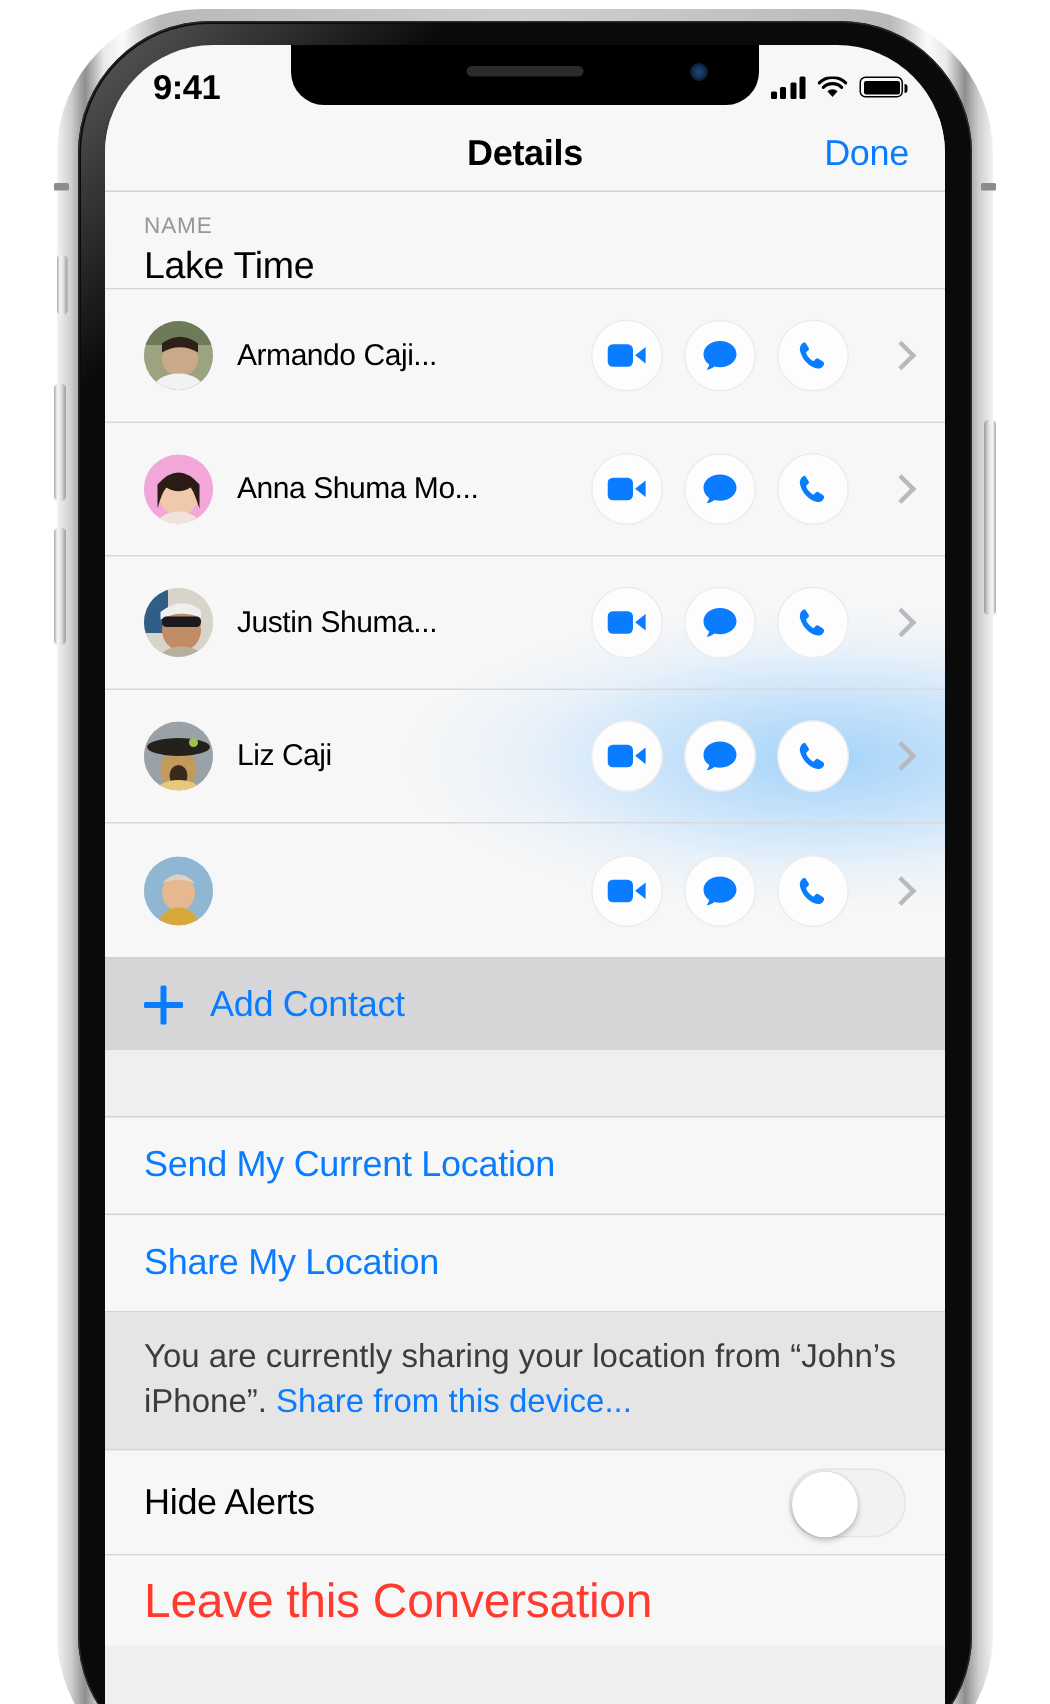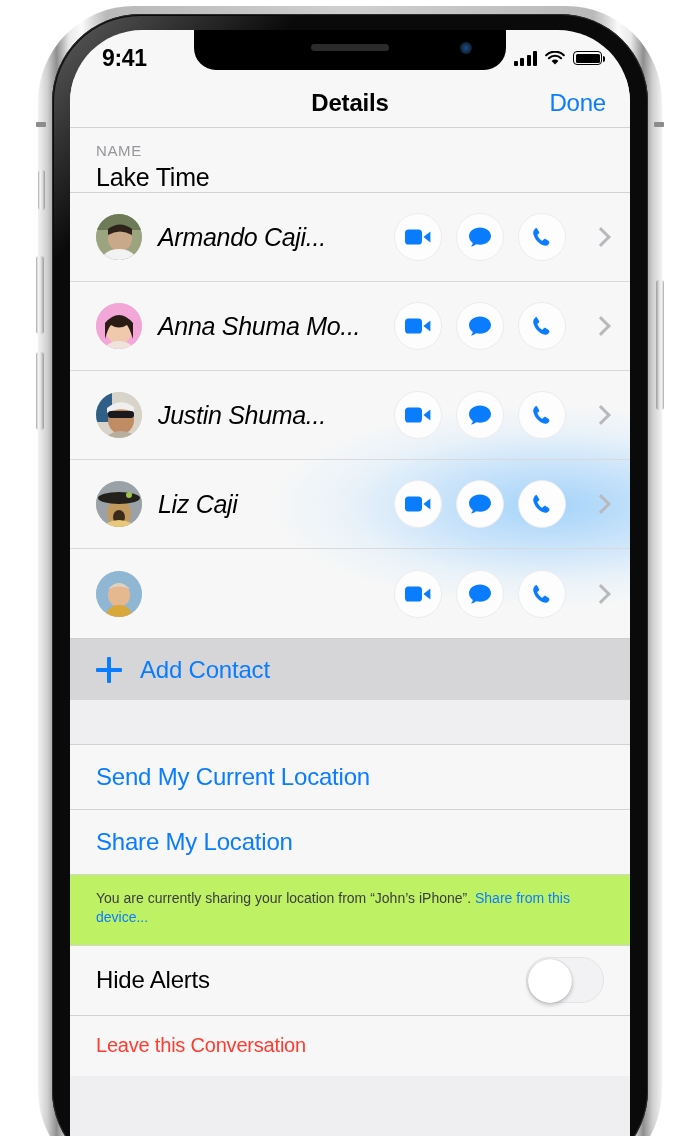--- a/index.html
+++ b/index.html
@@ -210,24 +210,23 @@
   }
   .row:last-child { border-bottom: none; }
   .avatar {
     width: 46px; height: 46px; border-radius: 50%;
     flex: 0 0 46px;
     overflow: hidden; position: relative;
     background: #ccc;
   }
   .row-name {
     margin-left: 16px;
-    font-size: 25px; color: #000;
+    font-size: 20px; color: #000;
     letter-spacing: -0.3px;
     white-space: nowrap;
-    font-style: italic;
   }
   .row-actions {
     margin-left: auto;
     display: flex; align-items: center; gap: 14px;
   }
   .act {
     width: 48px; height: 48px; border-radius: 50%;
     background: #fdfdfd;
     border: 1px solid #ececee;
     display: flex; align-items: center; justify-content: center;
@@ -259,23 +258,23 @@
 
   
   .loc-group { background: #f7f7f7; border-top: 1px solid #d3d3d5; }
   .loc-row {
     height: 65px; display: flex; align-items: center;
     padding-left: 26px;
     border-bottom: 1px solid #d3d3d5;
     font-size: 24px; color: #0a7cff; letter-spacing: -0.2px;
   }
   .loc-note {
-    background: #bef264;
+    background: #e5e5e5;
     padding: 14px 26px 18px 26px;
-    font-size: 14px; line-height: 1.35;
+    font-size: 22px; line-height: 1.35;
     color: #3c3c40;
     border-bottom: 1px solid #d3d3d5;
   }
   .loc-note a { color: #0a7cff; text-decoration: none; }
 
   
   .alerts-row {
     background: #f7f7f7;
     height: 70px; display: flex; align-items: center;
     padding: 0 26px 0 26px;
@@ -295,21 +294,21 @@
     background: #ffffff;
     box-shadow: 0 2px 4px rgba(0,0,0,0.24), 0 0 1px rgba(0,0,0,0.22);
   }
 
   
   .leave-row {
     background: #f7f7f7;
     height: 60px;
     display: flex; align-items: center;
     padding-left: 26px;
-    font-size: 20px; color: #ff3b30; letter-spacing: -0.2px;
+    font-size: 32px; color: #ff3b30; letter-spacing: -0.2px;
   }
 </style>
 </head>
 <body>
 
 <div class="device-stage">
 
   <div class="device-outer"></div>
   <div class="antenna-line antenna-l"></div>
   <div class="antenna-line antenna-r"></div>

